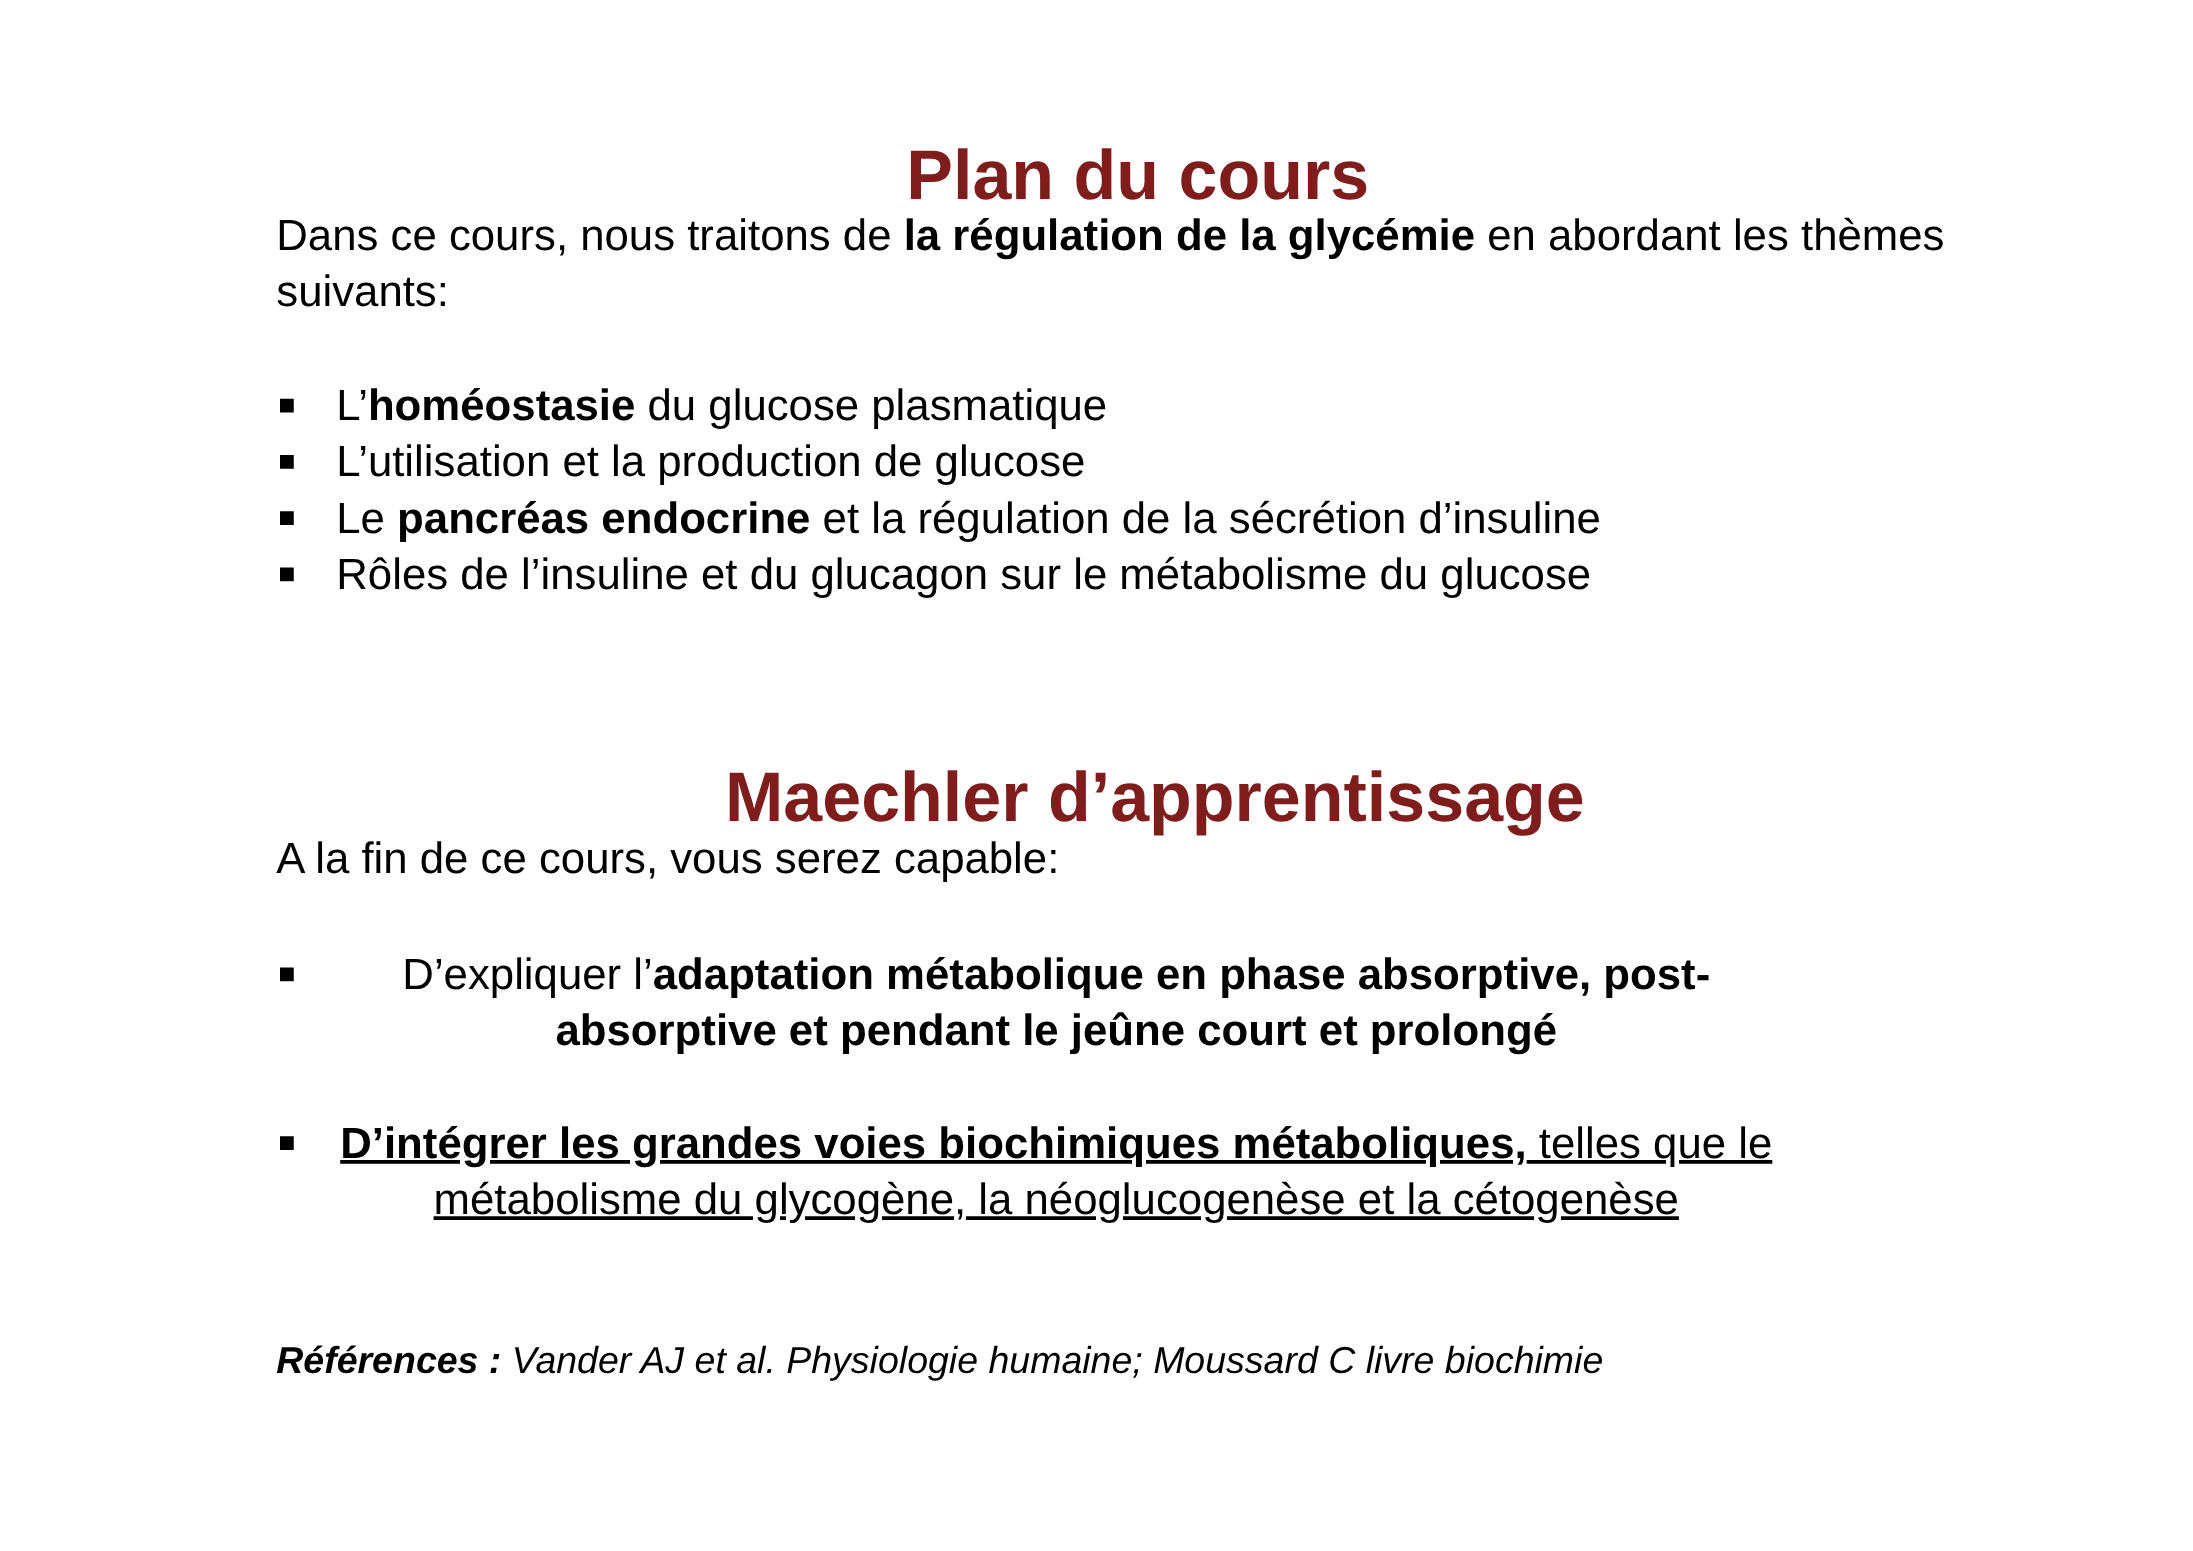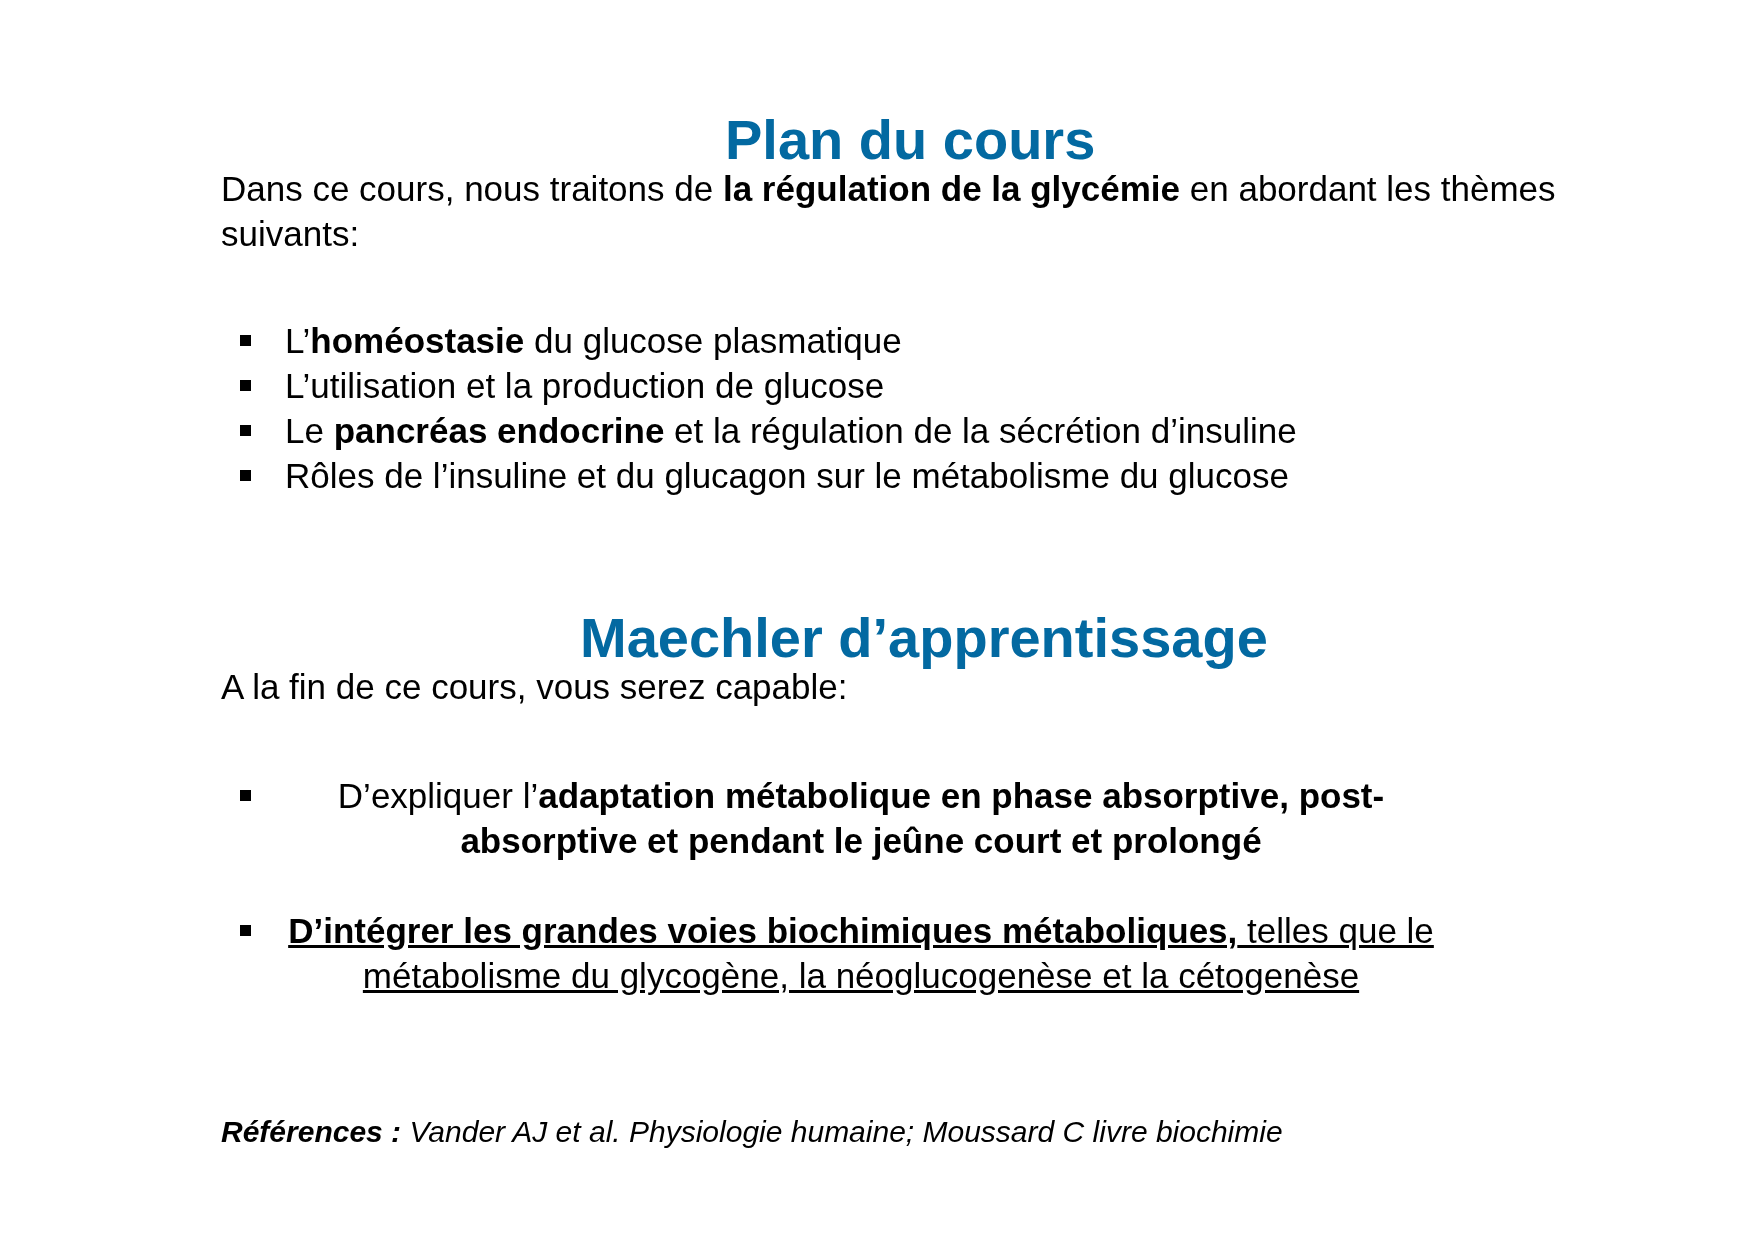--- a/index.html
+++ b/index.html
@@ -2,40 +2,40 @@
 <html><head>
 <meta charset="utf-8">
 <style>
   html, body { margin: 0; padding: 0; background: #ffffff; }
   body {
     width: 1754px; height: 1241px; position: relative; overflow: hidden;
     font-family: "Liberation Sans", sans-serif; color: #000000;
   }
   .title {
     position: absolute; left: 0; width: 1754px;
-    font-weight: bold; color: #0369a1; font-size: 56px; line-height: 1;
+    font-weight: bold; color: #7f1d1d; font-size: 56px; line-height: 1;
   }
   .t1 { top: 74px; text-align: left; left: 725px; width: auto; }
   .t2 { top: 572px; left: 580px; width: auto; }
   .block {
     position: absolute; left: 221px; font-size: 35px; line-height: 45px;
   }
   .intro { top: 166px; width: 1340px; }
-  .list { position: absolute; left: 221px; margin: 16px; padding: 0; list-style: none; font-size: 35px; }
+  .list { position: absolute; left: 221px; margin: 0; padding: 0; list-style: none; font-size: 35px; }
   .list li { position: relative; padding-left: 48px; line-height: 45px; }
   .bullet {
     position: absolute; left: 3px; top: 17px; width: 11px; height: 11px; background: #000;
   }
   .plan-list { top: 302px; }
   .obj-intro { top: 664px; }
   .obj-list { top: 757px; }
   .obj-list li.gap { margin-top: 45px; text-decoration: underline; }
   .paren { display: block; margin-left: -6px; }
   .refs {
-    position: absolute; left: 221px; top: 1072px; font-size: 30px; font-style: italic; margin-top: 43px;
+    position: absolute; left: 221px; top: 1072px; font-size: 30px; font-style: italic;
   }
   b { font-weight: bold; }
 </style>
 </head>
 <body>
 
 <h1 class="title t1">Plan du cours</h1>
 
 <div class="block intro">
   <span>Dans ce cours, nous traitons de </span><b>la régulation de la glycémie</b><span> en abordant les thèmes suivants:</span>

